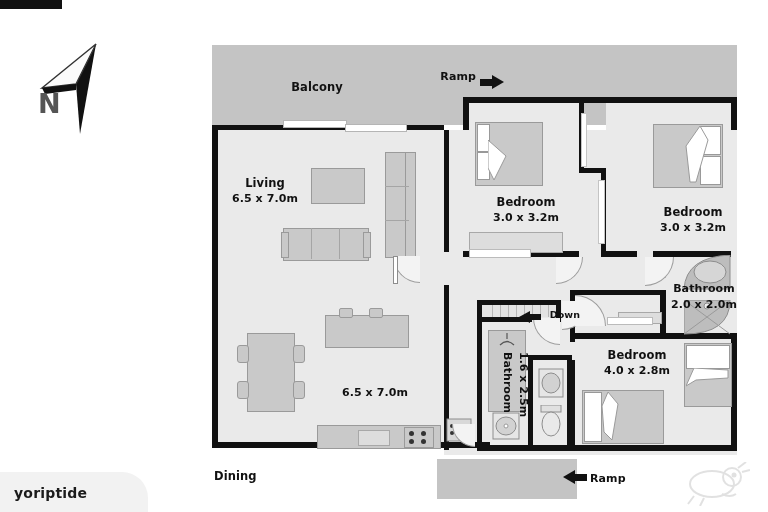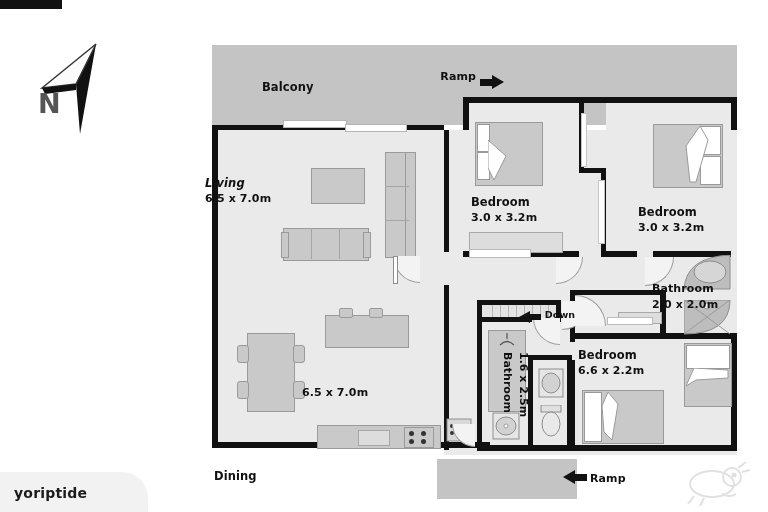--- a/index.html
+++ b/index.html
@@ -9,21 +9,21 @@
 
   
   .abs{position:absolute;}
   .gray{background:#c4c4c4;}
   .room{background:#eaeaea;}
   .wall{background:#111;}
   .furn{background:#c9c9c9;border:1px solid #9a9a9a;}
   .furnlite{background:#ddd;border:1px solid #a8a8a8;}
   .white{background:#ffffff;}
 
-  .label{position:absolute;color:#111;font-weight:bold;text-align:left;
+  .label{position:absolute;color:#111;font-weight:bold;text-align:center;
          line-height:1.22;white-space:pre;letter-spacing:.1px;}
   .lbl13{font-size:11.5px;}
   .lbl12{font-size:11px;}
   .lbl10{font-size:9.5px;}
 
   .vlabel{position:absolute;color:#111;font-weight:bold;font-size:11px;
           writing-mode:vertical-rl;text-orientation:mixed;white-space:pre;
           line-height:1.25;}
 
   
@@ -238,33 +238,33 @@
   <div class="abs arc arc-tr" style="left:575px;top:295px;width:30px;height:30px;"></div>
   <div class="abs arc arc-bl" style="left:452px;top:424px;width:22px;height:22px;"></div>
 
   <div class="abs white" style="left:469px;top:249px;width:60px;height:7px;border:1px solid #bbb;"></div>
   <div class="abs white" style="left:607px;top:317px;width:44px;height:6px;border:1px solid #bbb;"></div>
   <div class="abs white" style="left:581px;top:113px;width:4px;height:52px;border:1px solid #c4c4c4;"></div>
   <div class="abs white" style="left:598px;top:180px;width:5px;height:62px;border:1px solid #c4c4c4;"></div>
 
   <div class="label lbl13" style="left:262px;top:80px;width:110px;">Balcony</div>
 
-  <div class="label lbl13" style="left:205px;top:176px;width:120px;font-style:italic;">Living</div>
+  <div class="label lbl13" style="left:205px;top:176px;width:120px;">Living</div>
   <div class="label lbl12" style="left:205px;top:192px;width:120px;">6.5 x 7.0m</div>
 
   <div class="label lbl12" style="left:302px;top:386px;width:146px;">6.5 x 7.0m</div>
 
   <div class="label lbl13" style="left:471px;top:195px;width:110px;">Bedroom</div>
   <div class="label lbl12" style="left:471px;top:211px;width:110px;">3.0 x 3.2m</div>
 
   <div class="label lbl13" style="left:638px;top:205px;width:110px;">Bedroom</div>
   <div class="label lbl12" style="left:638px;top:221px;width:110px;">3.0 x 3.2m</div>
 
   <div class="label lbl13" style="left:578px;top:348px;width:118px;">Bedroom</div>
-  <div class="label lbl12" style="left:578px;top:364px;width:118px;">6.6 x 2.2m</div>
+  <div class="label lbl12" style="left:578px;top:364px;width:118px;">4.0 x 2.8m</div>
 
   <div class="label lbl12" style="left:652px;top:282px;width:104px;">Bathroom</div>
   <div class="label lbl12" style="left:652px;top:298px;width:104px;">2.0 x 2.0m</div>
 
   <div class="vlabel" style="left:500px;top:352px;">Bathroom</div>
   <div class="vlabel" style="left:516px;top:352px;">1.6 x 2.5m</div>
 
   <div class="label lbl13" style="left:214px;top:469px;width:70px;text-align:left;">Dining</div>
 
   <div class="label lbl12" style="left:420px;top:70px;width:56px;text-align:right;">Ramp</div>
@@ -282,21 +282,21 @@
       </svg>
   </div>
   <div class="label lbl12" style="left:590px;top:472px;width:50px;text-align:left;">Ramp</div>
 
   <div class="abs" style="left:519px;top:308px;">
     <svg width="22" height="12">
         <rect x="10" y="3" width="12" height="6" fill="#111"></rect>
       <polygon points="11,0 0,6 11,12" fill="#111"></polygon>
       </svg>
   </div>
-  <div class="label lbl10" style="left:540px;top:309px;width:40px;text-align:center;">Down</div>
+  <div class="label lbl10" style="left:540px;top:309px;width:40px;text-align:right;">Down</div>
 
   <div id="topbar"></div>
   <div id="wm-bar"></div>
   <div id="wm-text">yoriptide</div>
   <div id="wm-logo">
     <svg width="66" height="44" viewBox="0 0 66 44">
       <ellipse cx="28" cy="22" rx="22" ry="13" fill="none" stroke="#7a7a7a" stroke-width="2"></ellipse>
       <circle cx="48" cy="15" r="9" fill="none" stroke="#7a7a7a" stroke-width="2"></circle>
       <circle cx="50" cy="13" r="2.5" fill="#7a7a7a"></circle>
       <path d="M54 6 L62 0 M58 10 L66 8" stroke="#7a7a7a" stroke-width="2" fill="none"></path>

